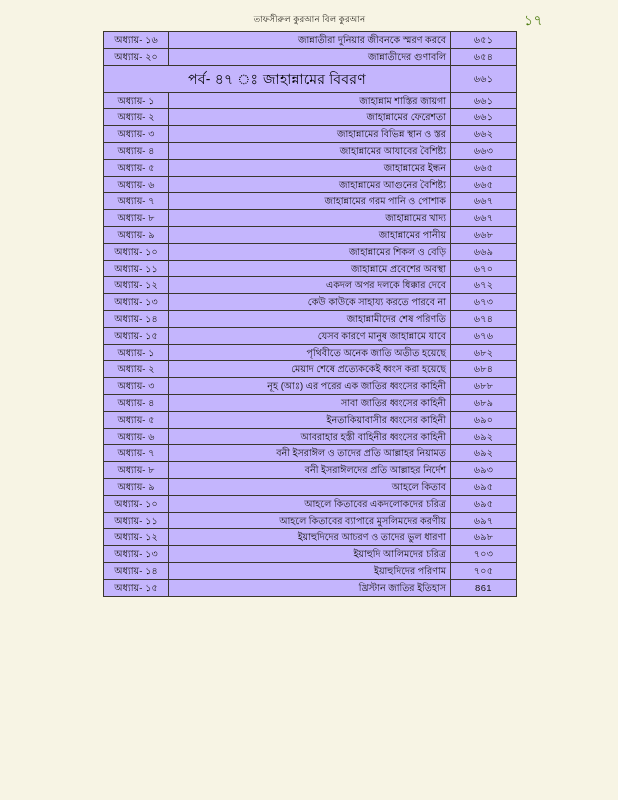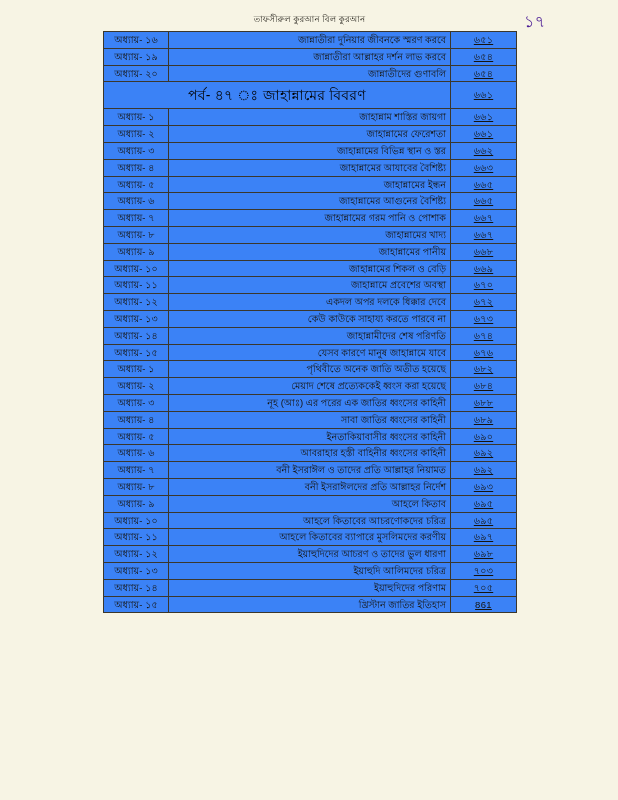--- a/index.html
+++ b/index.html
@@ -35,33 +35,33 @@
   .header-title {
     font-size: 8.5px;
     letter-spacing: .2px;
     color: #26231c;
     white-space: nowrap;
   }
   .folio {
     position: absolute;
     top: 9px;
     left: 524px;
-    font-size: 16px;
-    color: #4c1d95;
+    font-size: 14px;
+    color: #4d7c0f;
     letter-spacing: .3px;
   }
   
   .toc-table {
     position: absolute;
     top: 31px;
     left: 103px;
     width: 413px;
     border-collapse: collapse;
     table-layout: fixed;
-    background: #3b82f6;
+    background: #c4b5fd;
   }
   .toc-table td {
     border: 1px solid #3b372c;
     padding: 0 4px;
     height: 15.8px;
     line-height: 15.8px;
     font-size: 9.5px;
     color: #16140f;
     vertical-align: middle;
     overflow: hidden;
@@ -75,21 +75,20 @@
     text-align: center;
     letter-spacing: .1px;
   }
   td.title {
     text-align: right;
     padding-left: 7px;
   }
   td.pageno {
     text-align: center;
     letter-spacing: .3px;
-    text-decoration: underline;
   }
   
   tr.part-row td.part-title {
     text-align: center;
     font-size: 14px;
     height: 26px;
     line-height: 26px;
     letter-spacing: .2px;
     color: #000;
   }
@@ -116,25 +115,20 @@
       <col class="c-title">
       <col class="c-page">
     </colgroup>
     <tbody>
         <tr>
           <td class="chapter">অধ্যায়- ১৬</td>
           <td class="title">জান্নাতীরা দুনিয়ার জীবনকে স্মরণ করবে</td>
           <td class="pageno">৬৫১</td>
         </tr>
         <tr>
-          <td class="chapter">অধ্যায়- ১৯</td>
-          <td class="title">জান্নাতীরা আল্লাহর দর্শন লাভ করবে</td>
-          <td class="pageno">৬৫৪</td>
-        </tr>
-        <tr>
           <td class="chapter">অধ্যায়- ২০</td>
           <td class="title">জান্নাতীদের গুণাবলি</td>
           <td class="pageno">৬৫৪</td>
         </tr>
         <tr class="part-row">
           <td class="part-title" colspan="2"><span class="part-label">পর্ব- ৪৭</span><span class="part-colon">ঃ</span><span>জাহান্নামের বিবরণ</span></td>
           <td class="pageno">৬৬১</td>
         </tr>
         <tr>
           <td class="chapter">অধ্যায়- ১</td>
@@ -251,21 +245,21 @@
           <td class="title">বনী ইসরাঈলদের প্রতি আল্লাহর নির্দেশ</td>
           <td class="pageno">৬৯৩</td>
         </tr>
         <tr>
           <td class="chapter">অধ্যায়- ৯</td>
           <td class="title">আহলে কিতাব</td>
           <td class="pageno">৬৯৫</td>
         </tr>
         <tr>
           <td class="chapter">অধ্যায়- ১০</td>
-          <td class="title">আহলে কিতাবের আচরণোকদের চরিত্র</td>
+          <td class="title">আহলে কিতাবের একদলোকদের চরিত্র</td>
           <td class="pageno">৬৯৫</td>
         </tr>
         <tr>
           <td class="chapter">অধ্যায়- ১১</td>
           <td class="title">আহলে কিতাবের ব্যাপারে মুসলিমদের করণীয়</td>
           <td class="pageno">৬৯৭</td>
         </tr>
         <tr>
           <td class="chapter">অধ্যায়- ১২</td>
           <td class="title">ইয়াহুদিদের আচরণ ও তাদের ভুল ধারণা</td>

